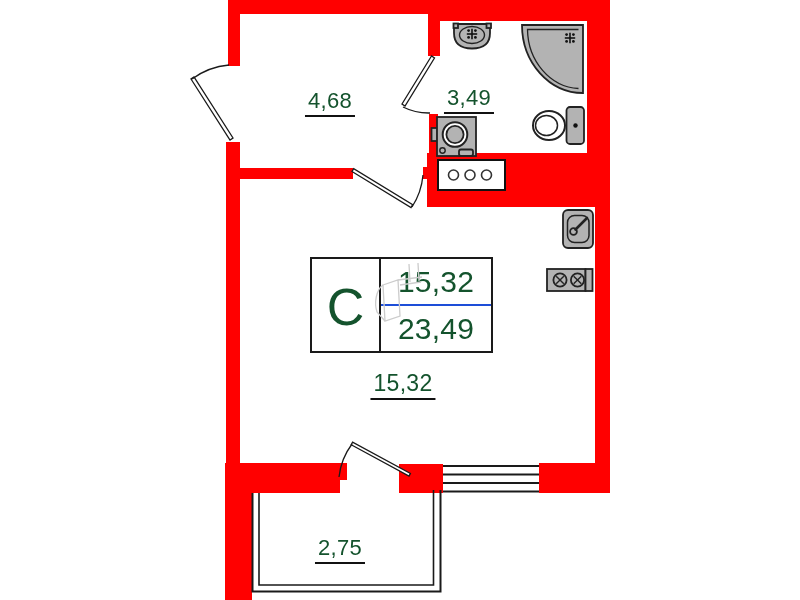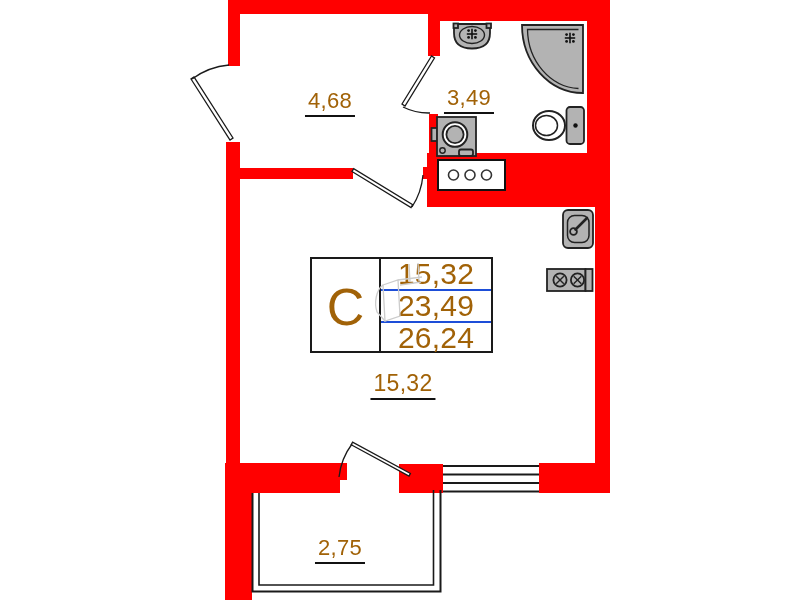--- a/index.html
+++ b/index.html
@@ -1,18 +1,18 @@
 <!DOCTYPE html>
 <html style="--wall: #ff0000; --fixture-fill: #b3b3b3; --fixture-stroke: #222222; --line: #1a1a1a;"><head>
 <meta charset="utf-8">
 <style>
   html,body{margin:0;padding:0;background:#ffffff;}
   .plan{
     position:relative;width:800px;height:600px;background:#fff;overflow:hidden;
-    font-family:"Liberation Sans", sans-serif;color:#a16207;
+    font-family:"Liberation Sans", sans-serif;color:#14532d;
   }
   .plan svg{position:absolute;left:0;top:0;}
   .wall{fill:var(--wall,#ff0000);stroke:none;}
   .ln{stroke:var(--line,#1a1a1a);fill:none;}
   .fx{fill:var(--fixture-fill,#b3b3b3);stroke:var(--fixture-stroke,#222);stroke-width:1.8;}
   .fxl{stroke:var(--fixture-stroke,#222);fill:none;}
   .wht{fill:#ffffff;}
   .leaf{fill:#ffffff;stroke:var(--line,#1a1a1a);stroke-width:1.3;}
   .arealabel{
     position:absolute;transform:translateX(-50%);
@@ -175,17 +175,16 @@
         <path d="M86,21 L110,18"></path>
         <path d="M88,26 L109,23"></path>
         <path d="M97,5 L98,23"></path>
         <path d="M106,4 L107,22"></path>
       </g>
     </svg>
     <div class="typecell">С</div>
     <div class="rows">
       <div class="row">15,32</div>
       <div class="row">23,49</div>
-      <div class="row">26,24</div>
     </div>
   </div>
 
 </div>
 
 </body></html>

